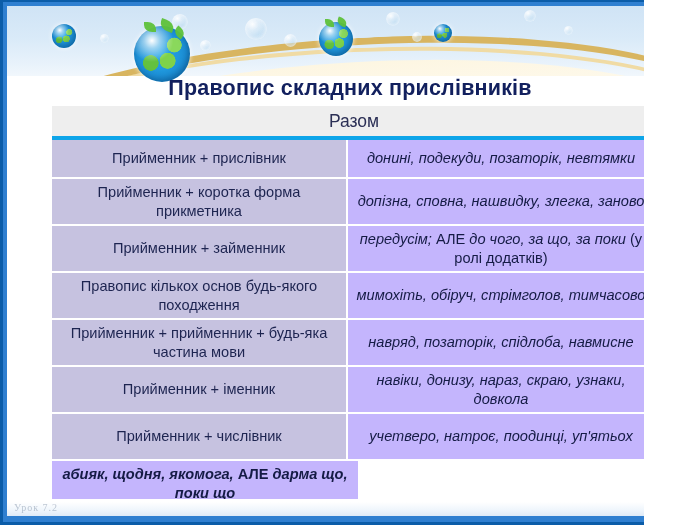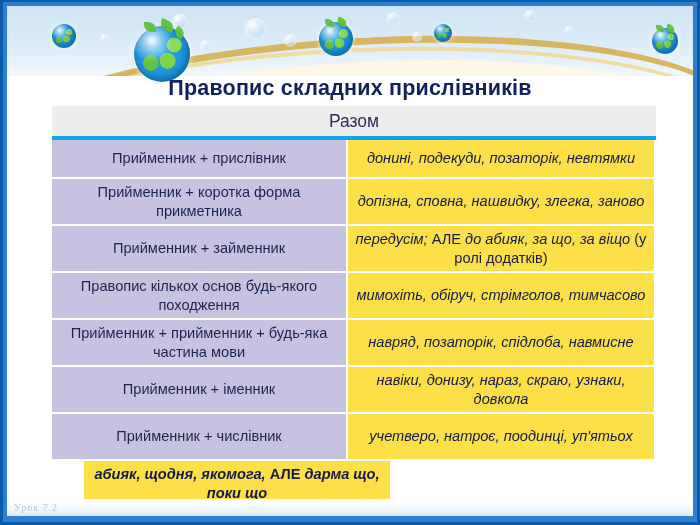--- a/index.html
+++ b/index.html
@@ -2,21 +2,21 @@
 <html lang="uk"><head>
 <meta charset="utf-8">
 <style>
   html, body {
     margin: 0;
     padding: 0;
     background: #ffffff;
   }
   #slide {
     position: relative;
-    width: 700px;
+    width: 644px;
     height: 525px;
     overflow: hidden;
     font-family: "Liberation Sans", sans-serif;
     background: #ffffff;
     box-sizing: border-box;
   }
 
   
   .frame-border {
     position: absolute;
@@ -166,39 +166,39 @@
     text-align: center;
     padding: 13px 4px;
     display: flex;
     align-items: center;
     justify-content: center;
     border-right: 2px solid #ffffff;
   }
   .cell-right {
     width: 306px;
     box-sizing: border-box;
-    background: #fde047;
+    background: #c4b5fd;
     color: #151b45;
     font-size: 14.6px;
     line-height: 1.28;
     text-align: center;
     padding: 6px 6px;
     display: flex;
     align-items: center;
     justify-content: center;
     font-style: italic;
   }
   .row.h1 .cell-left, .row.h1 .cell-right { height: 37px; }
   .row.h2 .cell-left, .row.h2 .cell-right { height: 45px; }
 
   .row.last .cell-left {
     font-weight: bold;
     font-size: 15px;
   }
-  .row.last .cell-right { font-weight: bold; margin-left: 32px; }
+  .row.last .cell-right { font-weight: bold; }
 
   .roman { font-style: normal; }
 
   
   .table-clip {
     position: absolute;
     left: 52px;
     top: 106px;
     width: 604px;
     height: 393px;
@@ -283,21 +283,21 @@
       <div class="row h2">
         <div class="cell-left">Прийменник + коротка форма прикметника</div>
         <div class="cell-right">допізна, сповна, нашвидку, злегка, заново</div>
       </div>
 
       <div class="row h2">
         <div class="cell-left">Прийменник + займенник</div>
         <div class="cell-right">
           <span><span>передусім;</span>
             <span class="roman">АЛЕ</span>
-            <span>до абияк, за що, за віщо</span>
+            <span>до чого, за що, за поки</span>
             <span class="roman">(у ролі додатків)</span></span>
         </div>
       </div>
 
       <div class="row h2">
         <div class="cell-left">Правопис кількох основ будь-якого походження</div>
         <div class="cell-right">мимохіть, обіруч, стрімголов, тимчасово</div>
       </div>
 
       <div class="row h2">

